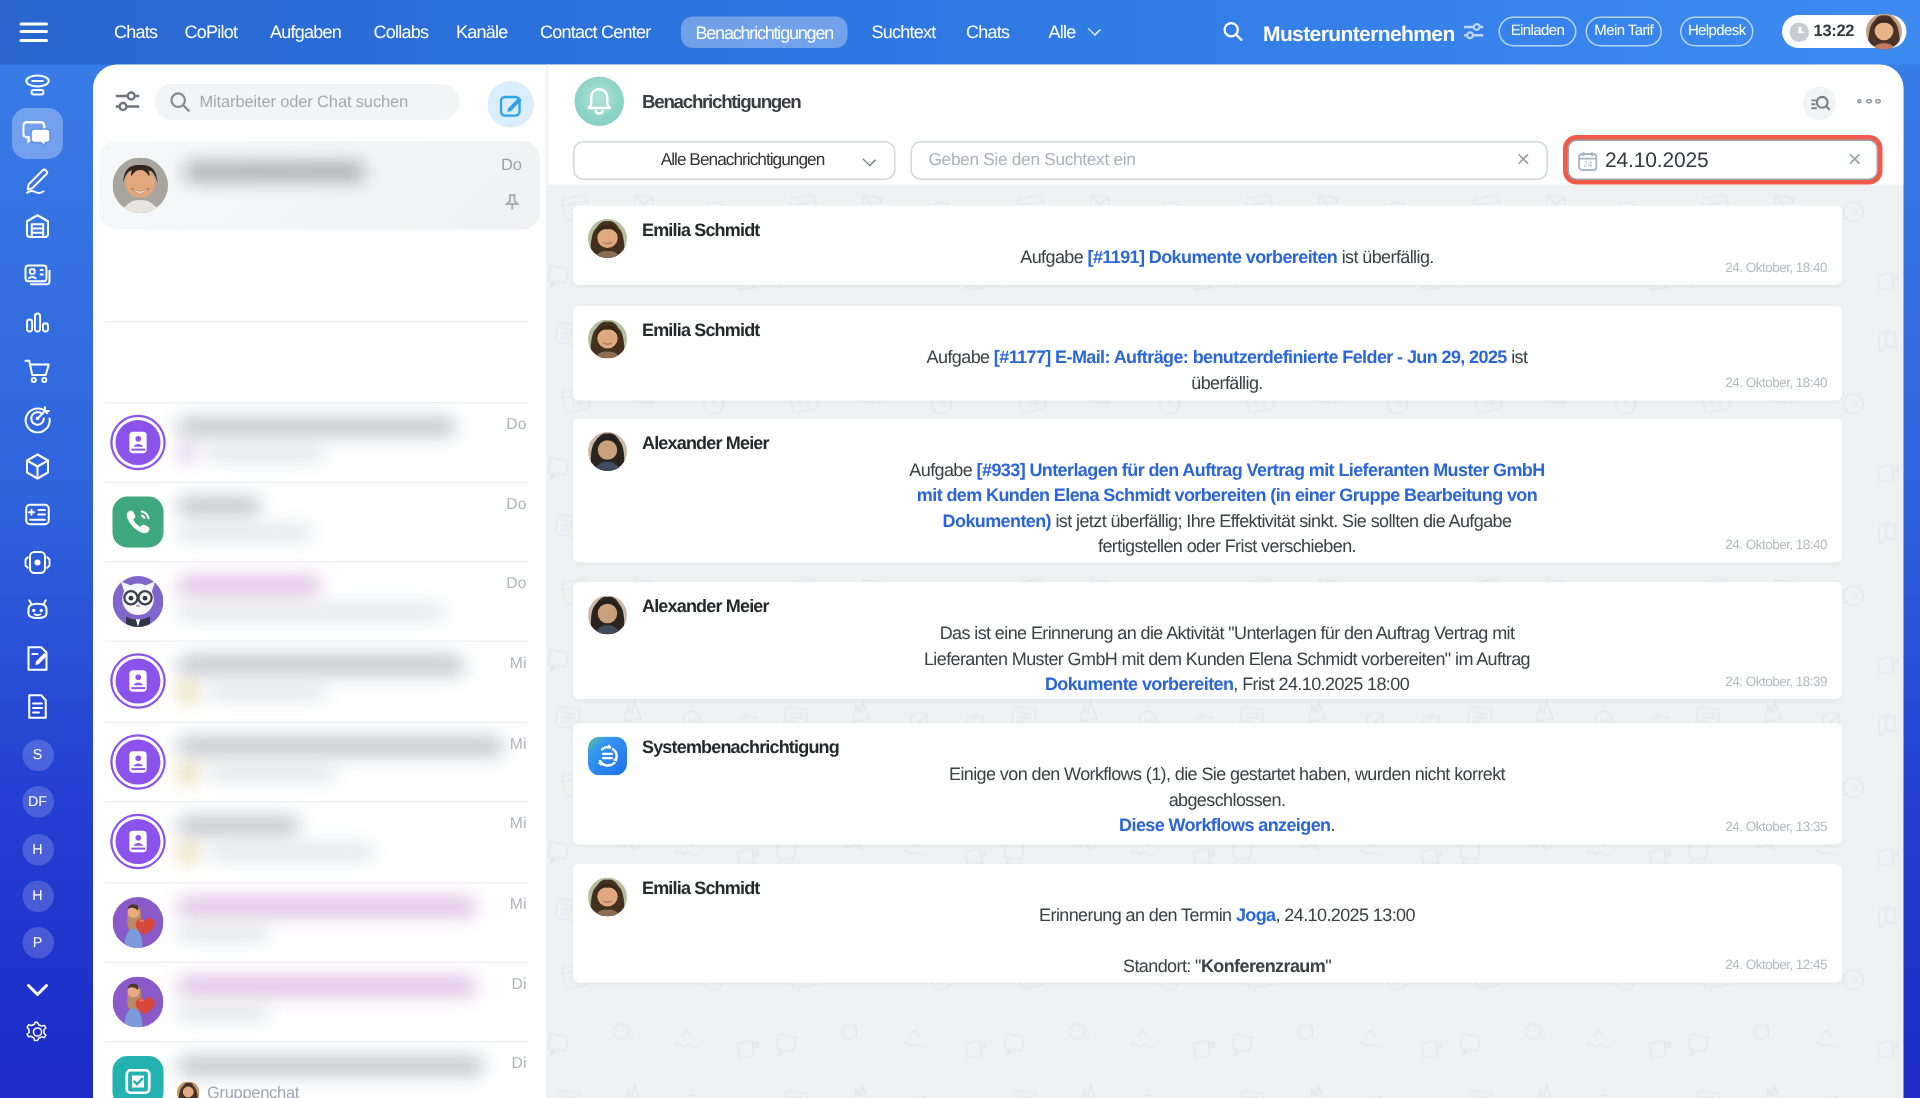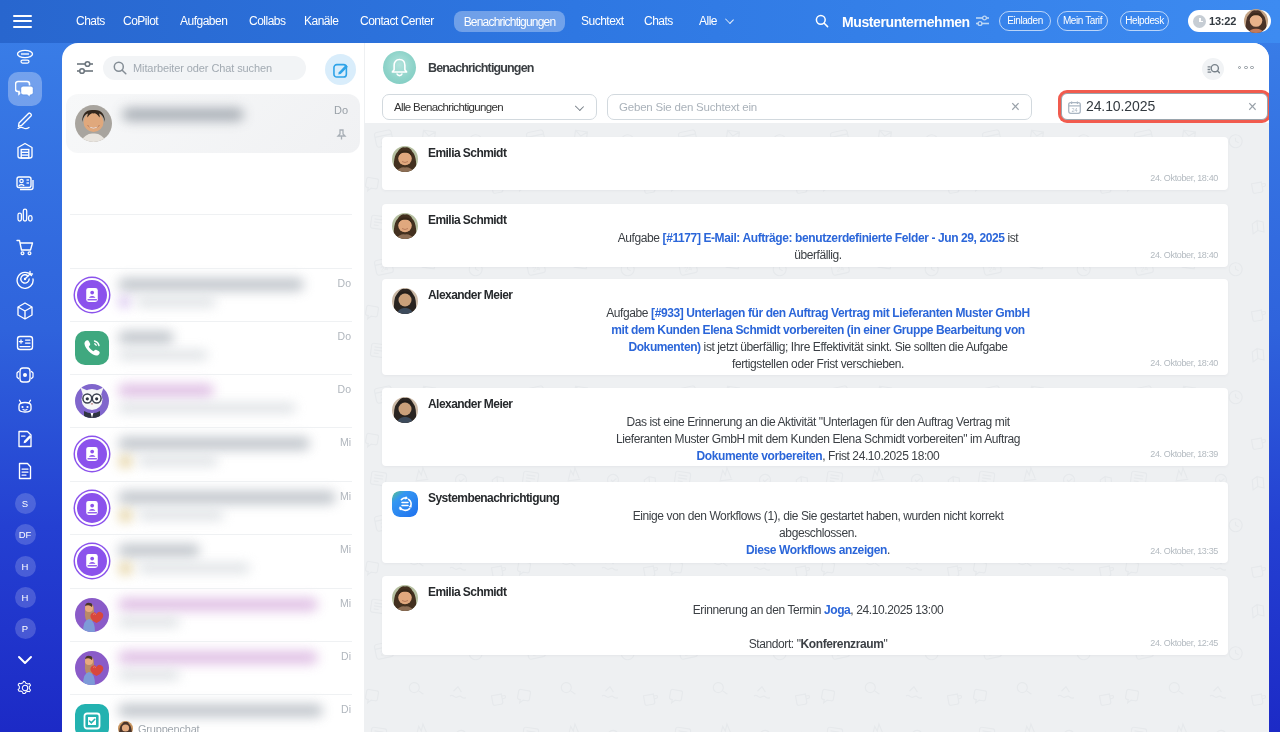--- a/index.html
+++ b/index.html
@@ -47,27 +47,27 @@
 
   .main { position:absolute; left:364px; top:43px; width:905px; height:689px; background:#eef0f2; border-radius:0 16px 0 0; overflow:hidden; }
   .mainhead { position:absolute; left:0; top:0; width:905px; height:80px; background:#fff; }
   .bellc { position:absolute; left:18px; top:8px; width:33px; height:33px; border-radius:50%;
     background:radial-gradient(circle at 50% 42%, #b2e3dc 0%, #8ed3c9 55%, #7ccac0 100%); }
   .mh-title { position:absolute; left:63px; top:18px; font-size:12.5px; font-weight:600; color:#3a3e42; letter-spacing:-0.85px; }
   .hist { position:absolute; left:837px; top:15px; width:22px; height:22px; border-radius:50%; background:#f1f3f5; }
   .dots { position:absolute; left:873px; top:23px; width:22px; height:6px; }
   .dots i { float:left; width:3.4px; height:3.4px; border:1.1px solid #8d959c; border-radius:50%; margin-right:2.8px; }
   .dd { position:absolute; left:17px; top:51px; width:215px; height:26px; background:#fff; border:1px solid #d2d9de; border-radius:7px;
-    font-size:11.5px; letter-spacing:-0.65px; color:#333; line-height:24px; padding-left:11px; }
+    font-size:11.5px; letter-spacing:-0.65px; color:#333; line-height:24px; padding-left:11px;text-align:center; }
   .dd .arr { position:absolute; right:13px; top:8px; width:7px; height:7px; border-right:1.5px solid #767f87; border-bottom:1.5px solid #767f87; transform:rotate(45deg) scale(1,.85); }
   .sfield { position:absolute; left:242px; top:51px; width:425px; height:26px; background:#fff; border:1px solid #d2d9de; border-radius:7px;
     font-size:11.5px; letter-spacing:-0.2px; color:#aab2ba; line-height:24px; padding-left:11px; }
   .xmark { position:absolute; color:#99a1a9; font-size:16px; font-weight:400; top:0px; }
   .dfield { position:absolute; left:680px; top:50px; width:207px; height:27px; background:#fff; border:1px solid #9aa5ad; border-radius:6px;
-    box-shadow:0 0 0 3px #f15b4e; font-size:14px; letter-spacing:-0.1px; color:#333a40; line-height:25px; padding-left:24px;margin-left:16px; }
+    box-shadow:0 0 0 3px #f15b4e; font-size:14px; letter-spacing:-0.1px; color:#333a40; line-height:25px; padding-left:24px; }
 
   .pattern { position:absolute; left:0; top:80px; width:905px; height:609px; }
   .card { position:absolute; left:18px; width:846px; background:#fff; border-radius:4px; box-shadow:0 1px 3px rgba(50,60,70,0.05);text-align:center; }
   .card .pav { position:absolute; left:10px; top:9px; width:26px; height:26px; border-radius:50%; overflow:hidden; }
   .card .nm { position:absolute; left:46px; top:9px; font-size:12px; font-weight:700; color:#26292c; letter-spacing:-0.55px; }
   .card .bd { position:absolute; left:46px; top:26px; font-size:12px; letter-spacing:-0.4px; line-height:17px; color:#3c4045; width:780px; }
   .card .ts { position:absolute; right:10px; bottom:7px; font-size:9px; letter-spacing:-0.35px; color:#b3bac0; }
   a.lk { color:#2b66d9; font-weight:700; text-decoration:none; }
   .rightstrip { position:absolute; right:0; top:43px; width:11px; bottom:0; }
 </style>
@@ -476,20 +476,21 @@
     <div class="card" style="top:94px; height:53px;">
       <div class="pav"><svg width="26" height="26" viewBox="0 0 26 26">
           <rect width="26" height="26" fill="#b5bfa0"></rect>
           <path d="M1.5 26 Q1.5 9 5.5 6 Q9 0.5 13 1.5 Q17.5 0.5 20.5 6 Q24.5 9 24.5 26 Z" fill="#43301f"></path>
           <circle cx="13" cy="12.5" r="6.8" fill="#e0a87e"></circle>
           <path d="M5.8 11 Q6.5 3.5 13 4.5 Q19.5 3.5 20.2 11 Q17 5.8 13 6.8 Q9 5.8 5.8 11 Z" fill="#362718"></path>
           <path d="M10 15.5 Q13 17.5 16 15.5" stroke="#b5785a" stroke-width="0.9" fill="none"></path>
           <path d="M4 26 Q8 20.5 13 21.5 Q18 20.5 22 26 Z" fill="#8d6e55"></path>
         </svg></div>
       <div class="nm">Emilia Schmidt</div>
+      <div class="bd">Aufgabe <a class="lk">[#1191] Dokumente vorbereiten</a> ist überfällig.</div>
       <div class="ts">24. Oktober, 18:40</div>
     </div>
     <div class="card" style="top:161px; height:63px;">
       <div class="pav"><svg width="26" height="26" viewBox="0 0 26 26">
           <rect width="26" height="26" fill="#b5bfa0"></rect>
           <path d="M1.5 26 Q1.5 9 5.5 6 Q9 0.5 13 1.5 Q17.5 0.5 20.5 6 Q24.5 9 24.5 26 Z" fill="#43301f"></path>
           <circle cx="13" cy="12.5" r="6.8" fill="#e0a87e"></circle>
           <path d="M5.8 11 Q6.5 3.5 13 4.5 Q19.5 3.5 20.2 11 Q17 5.8 13 6.8 Q9 5.8 5.8 11 Z" fill="#362718"></path>
           <path d="M10 15.5 Q13 17.5 16 15.5" stroke="#b5785a" stroke-width="0.9" fill="none"></path>
           <path d="M4 26 Q8 20.5 13 21.5 Q18 20.5 22 26 Z" fill="#8d6e55"></path>

